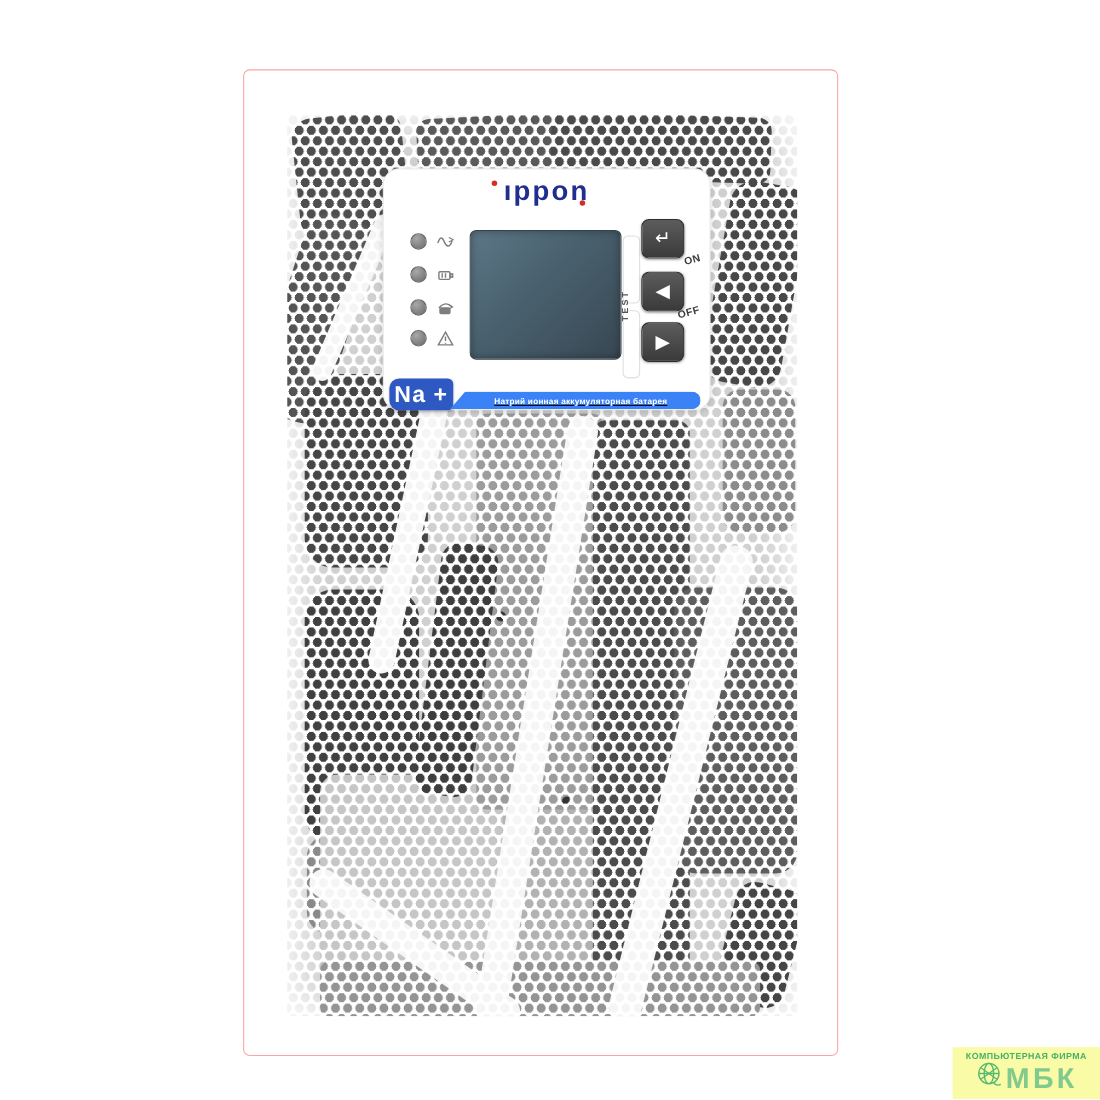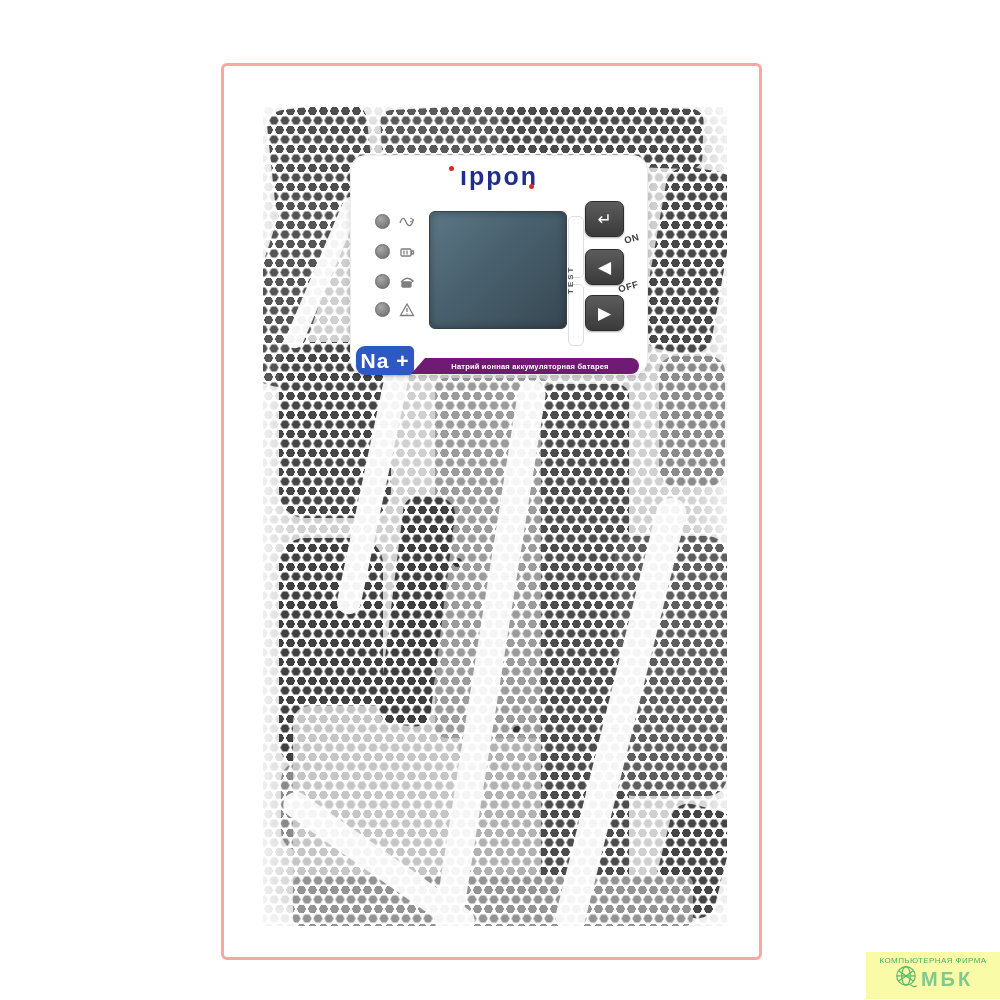--- a/index.html
+++ b/index.html
@@ -2,21 +2,21 @@
 <html><head>
 <meta charset="utf-8">
 <style>
   html,body{margin:0;padding:0;background:#fff;}
   *{box-sizing:border-box;}
   .stage{position:relative;width:1000px;height:1000px;background:#ffffff;overflow:hidden;
          font-family:"Liberation Sans",sans-serif;}
 
   
   .device{position:absolute;left:221px;top:63px;width:541px;height:897px;
-          background:#fff;border:3px solid #fca5a5;border-radius:6px;}
+          background:#fff;border:1px solid #fca5a5;border-radius:6px;}
 
   
   .mesh{position:absolute;left:39px;top:40px;width:464px;height:820px;border-radius:4px;
         overflow:hidden;background:#fff;}
   .mesh-fill{position:absolute;inset:0;
     -webkit-mask-image:
       radial-gradient(circle 4.3px at 5.5px 5px,#000 97%,transparent 100%),
       radial-gradient(circle 4.3px at 5.5px 5px,#000 97%,transparent 100%);
     -webkit-mask-size:11px 19px,11px 19px;
     -webkit-mask-position:0 0,5.5px 9.5px;
@@ -55,32 +55,32 @@
   .btn span{font-family:"DejaVu Sans",sans-serif;color:#fff;font-size:17px;line-height:1;}
   .lbl{position:absolute;color:#3c3c3c;font-size:9.5px;font-weight:700;letter-spacing:.5px;}
   .lbl-test{left:215px;top:86px;height:52px;writing-mode:vertical-rl;transform:rotate(180deg);
             font-size:8px;letter-spacing:2px;color:#555;}
   .lbl-on{left:273px;top:77px;transform:rotate(-15deg);}
   .lbl-off{left:267px;top:125px;transform:rotate(-15deg);}
 
   .na-box{position:absolute;left:5px;top:190px;width:58px;height:29px;background:#2e59c3;
           border-radius:9px 5px 5px 9px;display:flex;align-items:center;justify-content:center;
           color:#fff;font-weight:800;font-size:21px;letter-spacing:1px;box-shadow:0 1px 2px rgba(0,0,0,.2);}
-  .na-strip{position:absolute;left:60px;top:202px;width:228px;height:16px;background:#701a75;
+  .na-strip{position:absolute;left:60px;top:202px;width:228px;height:16px;background:#3b82f6;
             border-radius:0 8px 8px 0;clip-path:polygon(0 100%,14px 0,100% 0,100% 100%);
-            display:flex;align-items:center;justify-content:center;}
+            display:flex;align-items:center;justify-content:center;text-decoration:underline;}
   .na-strip span{color:#fff;font-size:7.5px;font-weight:700;letter-spacing:.2px;padding-left:10px;white-space:nowrap;}
 
   
   .wm{position:absolute;right:0;bottom:1px;width:134px;height:47px;background:#fafba6;
       display:flex;flex-direction:column;align-items:center;justify-content:flex-start;}
-  .wm-line1{margin-top:4px;font-size:8px;font-weight:400;color:#46b269;letter-spacing:.4px;white-space:nowrap;}
+  .wm-line1{margin-top:4px;font-size:8px;font-weight:700;color:#46b269;letter-spacing:.4px;white-space:nowrap;}
   .wm-row{display:flex;align-items:center;gap:2px;margin-top:-1px;}
   .wm-globe svg{width:26px;height:26px;stroke:#54b86e;fill:none;stroke-width:1.1;}
-  .wm-mbk{font-size:20px;font-weight:800;color:#82c98e;letter-spacing:3px;line-height:1;}
+  .wm-mbk{font-size:26px;font-weight:800;color:#82c98e;letter-spacing:3px;line-height:1;}
 </style>
 </head>
 <body>
 
 <div class="stage">
 
   <div class="device">
 
     <div class="mesh">
       <div class="mesh-fill">

